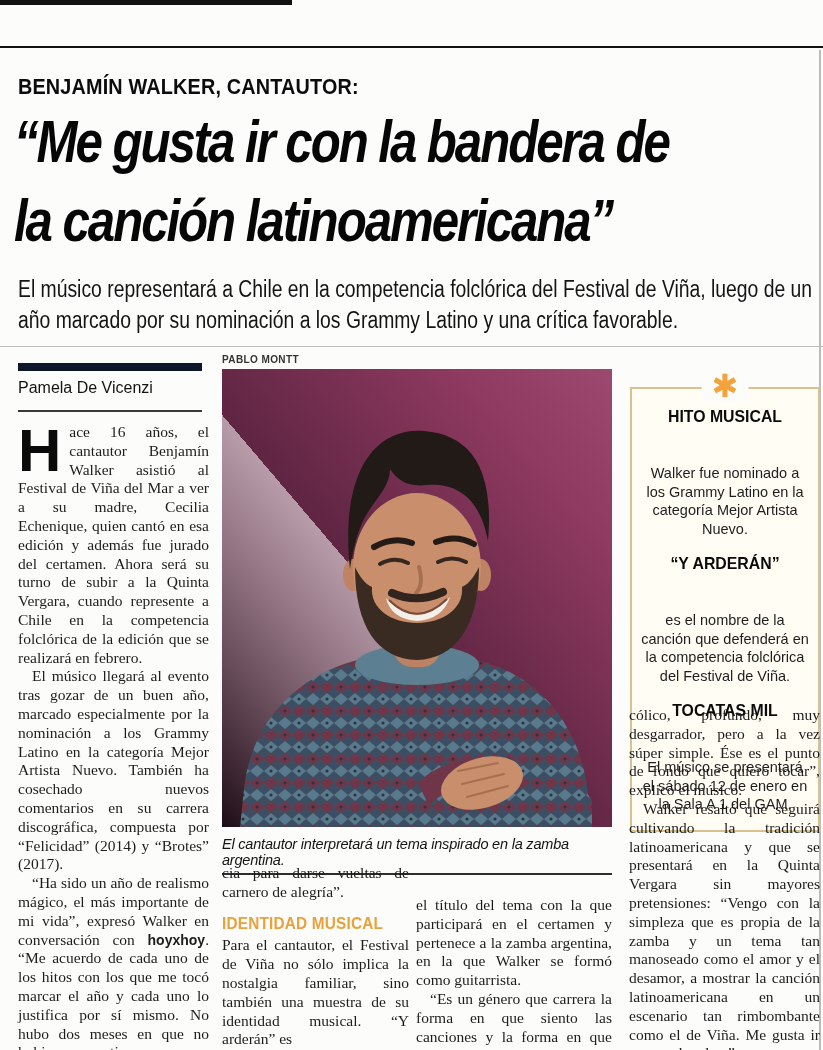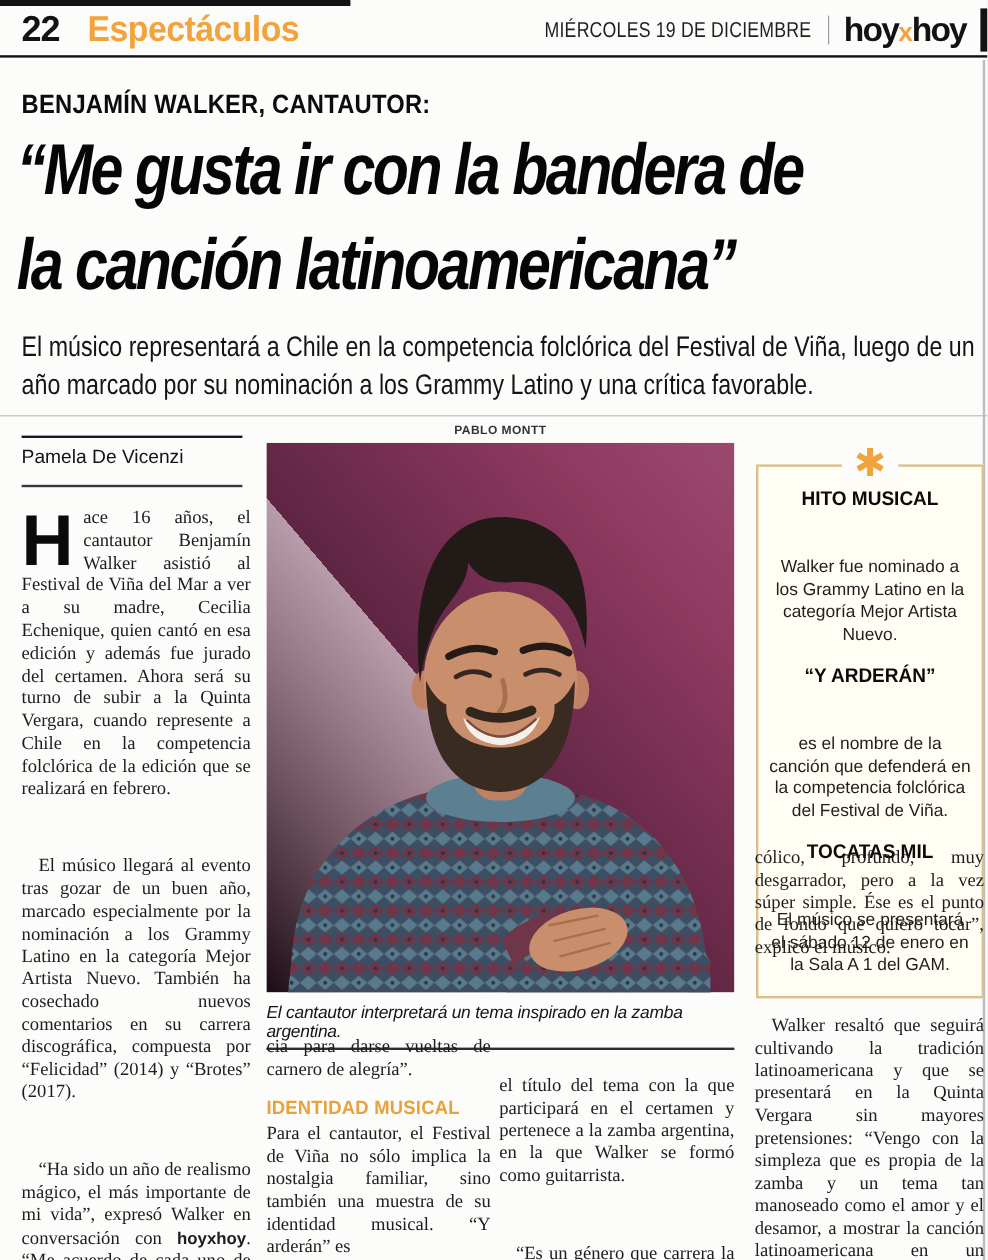--- a/index.html
+++ b/index.html
@@ -25,26 +25,26 @@
   .kicker{position:absolute;left:18px;top:74px;font-size:22px;font-weight:700;color:#0c0c0c;
           transform:scaleX(.9);transform-origin:left center;letter-spacing:.2px;white-space:nowrap;}
   .headline{position:absolute;left:14px;top:102px;width:980px;}
   .hl{font-size:60px;font-weight:700;font-style:italic;color:#060606;letter-spacing:-2.5px;
       transform:scaleX(.82);transform-origin:left center;white-space:nowrap;height:79px;line-height:79px;}
   .subheadline{position:absolute;left:18px;top:274px;width:968px;font-size:23.5px;line-height:31px;
                color:#141414;transform:scaleX(.823);transform-origin:left top;}
   .subhead-rule{position:absolute;left:0;right:0;top:346px;height:1px;background:#bdbdbd;}
 
   
-  .byline{position:absolute;left:18px;top:363px;width:184px;border-top:2px solid #0f172a;
+  .byline{position:absolute;left:18px;top:363px;width:184px;border-top:8px solid #0f172a;
           border-bottom:2px solid #3a3a3a;padding:8px 0 13px;font-size:16px;color:#141414;}
 
   
   .photo-figure{position:absolute;left:222px;top:354px;width:390px;}
-  .photo-credit{text-align:center;font-size:10px;font-weight:700;color:#333;letter-spacing:.4px;height:15px;}
+  .photo-credit{text-align:left;font-size:10px;font-weight:700;color:#333;letter-spacing:.4px;height:15px;}
   .photo-frame{display:block;width:390px;height:458px;}
   .photo-caption{font-style:italic;font-size:14.5px;color:#141414;padding:9px 0 5px;
                  border-bottom:2px solid #2e2e2e;letter-spacing:-.2px;}
 
   
   .sidebar{position:absolute;left:630px;top:387px;width:190px;box-sizing:border-box;
            border:2px solid #d9c08c;background:#fffdf4;padding:16px 9px 16px;text-align:center;}
   .sidebar-asterisk{position:absolute;top:-19px;left:50%;transform:translateX(-50%);
                     background:#fcfcfb;padding:0 10px;color:#F2A33C;font-size:32px;line-height:32px;}
   .sb-heading{font-size:16.5px;font-weight:700;color:#0b0b0b;margin:16px 0 4px;transform:scaleX(.96);}
@@ -52,44 +52,34 @@
   .sb-text{font-size:14.5px;line-height:18.5px;color:#1e1e1e;margin-top:38px;}
 
   
   .col{position:absolute;text-align:justify;color:#1d1d1d;
        font-family:"Liberation Serif","DejaVu Serif",serif;font-size:15.5px;line-height:18.8px;}
   .col1{left:18px;top:423px;width:191px;}
   .col2{left:222px;top:864px;width:187px;}
   .col3{left:416px;top:896px;width:196px;}
   .col4{left:629px;top:706px;width:191px;}
   .body-para{margin:0;}
-  .body-para.indent{text-indent:14px;margin-top:46px;}
+  .body-para.indent{text-indent:14px;}
   .dropcap{float:left;font-family:"Liberation Sans",sans-serif;font-weight:900;font-size:60px;
            line-height:49px;padding:3px 8px 0 0;color:#0a0a0a;}
   .brand-bold{font-family:"Liberation Sans",sans-serif;font-weight:700;font-size:14px;}
   .col-subhead{font-family:"Liberation Sans",sans-serif;font-weight:700;color:#E8A23C;font-size:16px;
                margin:13px 0 3px;transform:scaleX(.96);transform-origin:left;letter-spacing:.2px;text-align:left;}
 </style>
 </head>
 <body>
 
 <div class="page">
 
   <div class="topbar-partial"></div>
 
-  <div class="header">
-    <span class="page-num">22</span>
-    <span class="section-name">Espectáculos</span>
-    <span class="header-right">
-      <span class="date">MIÉRCOLES 19 DE DICIEMBRE</span>
-      <span class="header-divider"></span>
-      <span class="logo"><span>hoy</span><span class="logo-x">x</span><span>hoy</span></span>
-      <span class="header-endbar"></span>
-    </span>
-  </div>
   <div class="header-rule"></div>
   <div class="right-edge-line"></div>
 
   <div class="kicker">BENJAMÍN WALKER, CANTAUTOR:</div>
 
   <div class="headline">
     <div class="hl">“Me gusta ir con la bandera de</div>
     <div class="hl">la canción latinoamericana”</div>
   </div>
 

